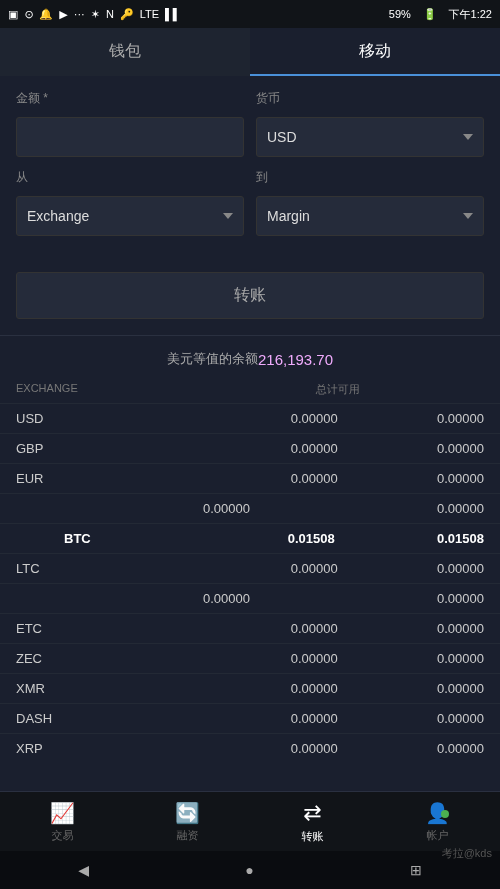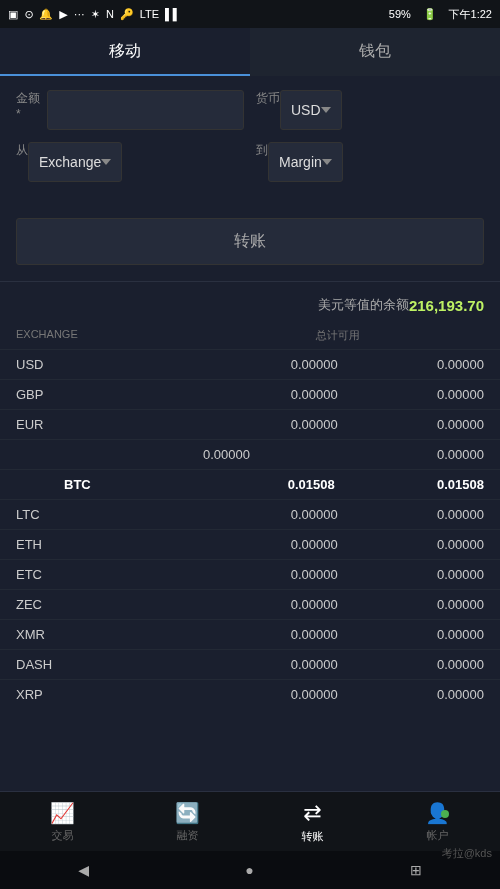--- a/index.html
+++ b/index.html
@@ -55,21 +55,22 @@
       padding: 14px 16px;
     }
     .form-row {
       display: flex;
       gap: 12px;
       margin-bottom: 12px;
     }
     .form-group {
       flex: 1;
       display: flex;
-      flex-direction: row;
+      flex-direction: column;
+      gap: 6px;
     }
     .form-label {
       font-size: 12px;
       color: #888;
       margin-bottom: 4px;
     }
     .form-input-wrapper {
       background: #252b3a;
       border: 1px solid #333;
       border-radius: 3px;
@@ -130,27 +131,27 @@
     
     .divider {
       height: 1px;
       background: #2a3040;
       margin: 0 0 0 0;
     }
 
     
     .balance-row {
       display: flex;
-      justify-content: flex-end;
+      justify-content: center;
       align-items: center;
       padding: 14px 16px 10px;
       background: #1a1f2e;
     }
     .balance-label { font-size: 13px; color: #aaa; }
-    .balance-value { font-size: 15px; color: #bef264; font-weight: bold; }
+    .balance-value { font-size: 15px; color: #f0abfc; font-weight: normal; }
 
     
     .table-header {
       display: flex;
       padding: 4px 16px 6px;
       background: #1a1f2e;
     }
     .th-exchange { flex: 1.2; font-size: 11px; color: #777; text-transform: uppercase; }
     .th-total { flex: 1; font-size: 11px; color: #777; text-align: right; }
     .th-available { flex: 1; font-size: 11px; color: #777; }
@@ -237,25 +238,25 @@
     <span>▌▌</span>
   </div>
   <div class="status-right">
     <span>59%</span>
     <span>🔋</span>
     <span>下午1:22</span>
   </div>
 </div>
 
 <div class="top-tabs">
+  <div class="top-tab">
+    <span>钱包</span>
+  </div>
   <div class="top-tab active">
     <span>移动</span>
-  </div>
-  <div class="top-tab">
-    <span>钱包</span>
   </div>
 </div>
 
 <div class="form-area">
 
   <div class="form-row">
     <div class="form-group">
       <div class="form-label">金额 *</div>
       <div class="form-input-wrapper">
         <input type="text" value="" style="">
@@ -329,21 +330,20 @@
       <span class="td-name td-highlight">BTC</span>
       <span class="td-total td-highlight">0.01508</span>
       <span class="td-available td-highlight">0.01508</span>
     </div>
     <div class="table-row">
       <span class="td-name">LTC</span>
       <span class="td-total">0.00000</span>
       <span class="td-available">0.00000</span>
     </div>
     <div class="table-row">
-      <span class="td-name">ETH</span>
       <span class="td-total">0.00000</span>
       <span class="td-available">0.00000</span>
     </div>
     <div class="table-row">
       <span class="td-name">ETC</span>
       <span class="td-total">0.00000</span>
       <span class="td-available">0.00000</span>
     </div>
     <div class="table-row">
       <span class="td-name">ZEC</span>

